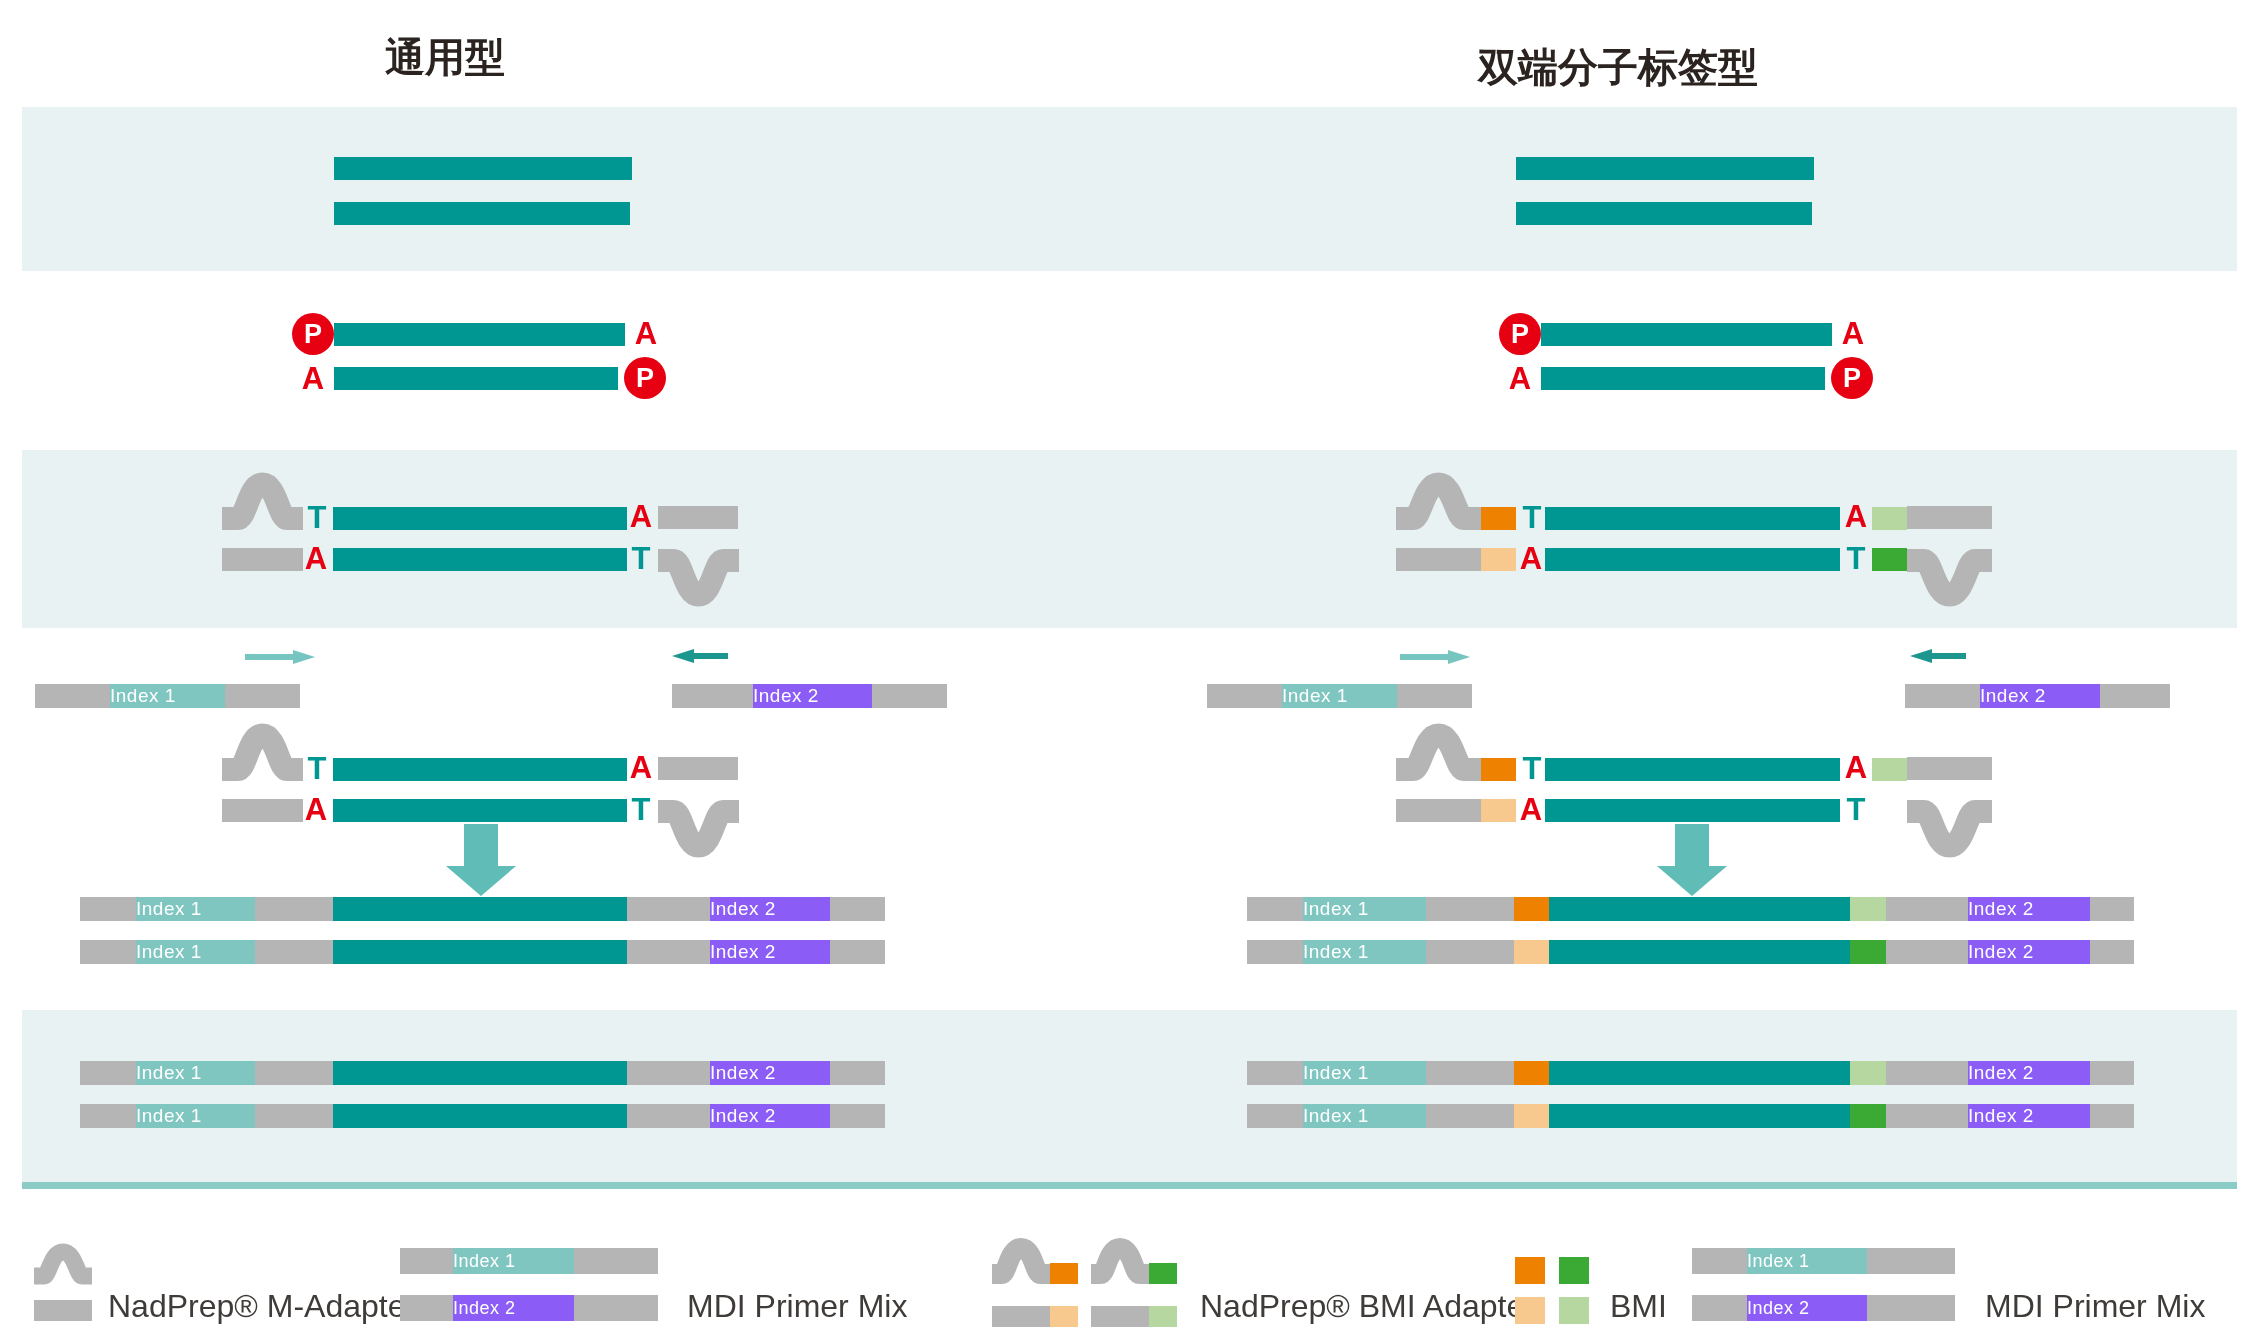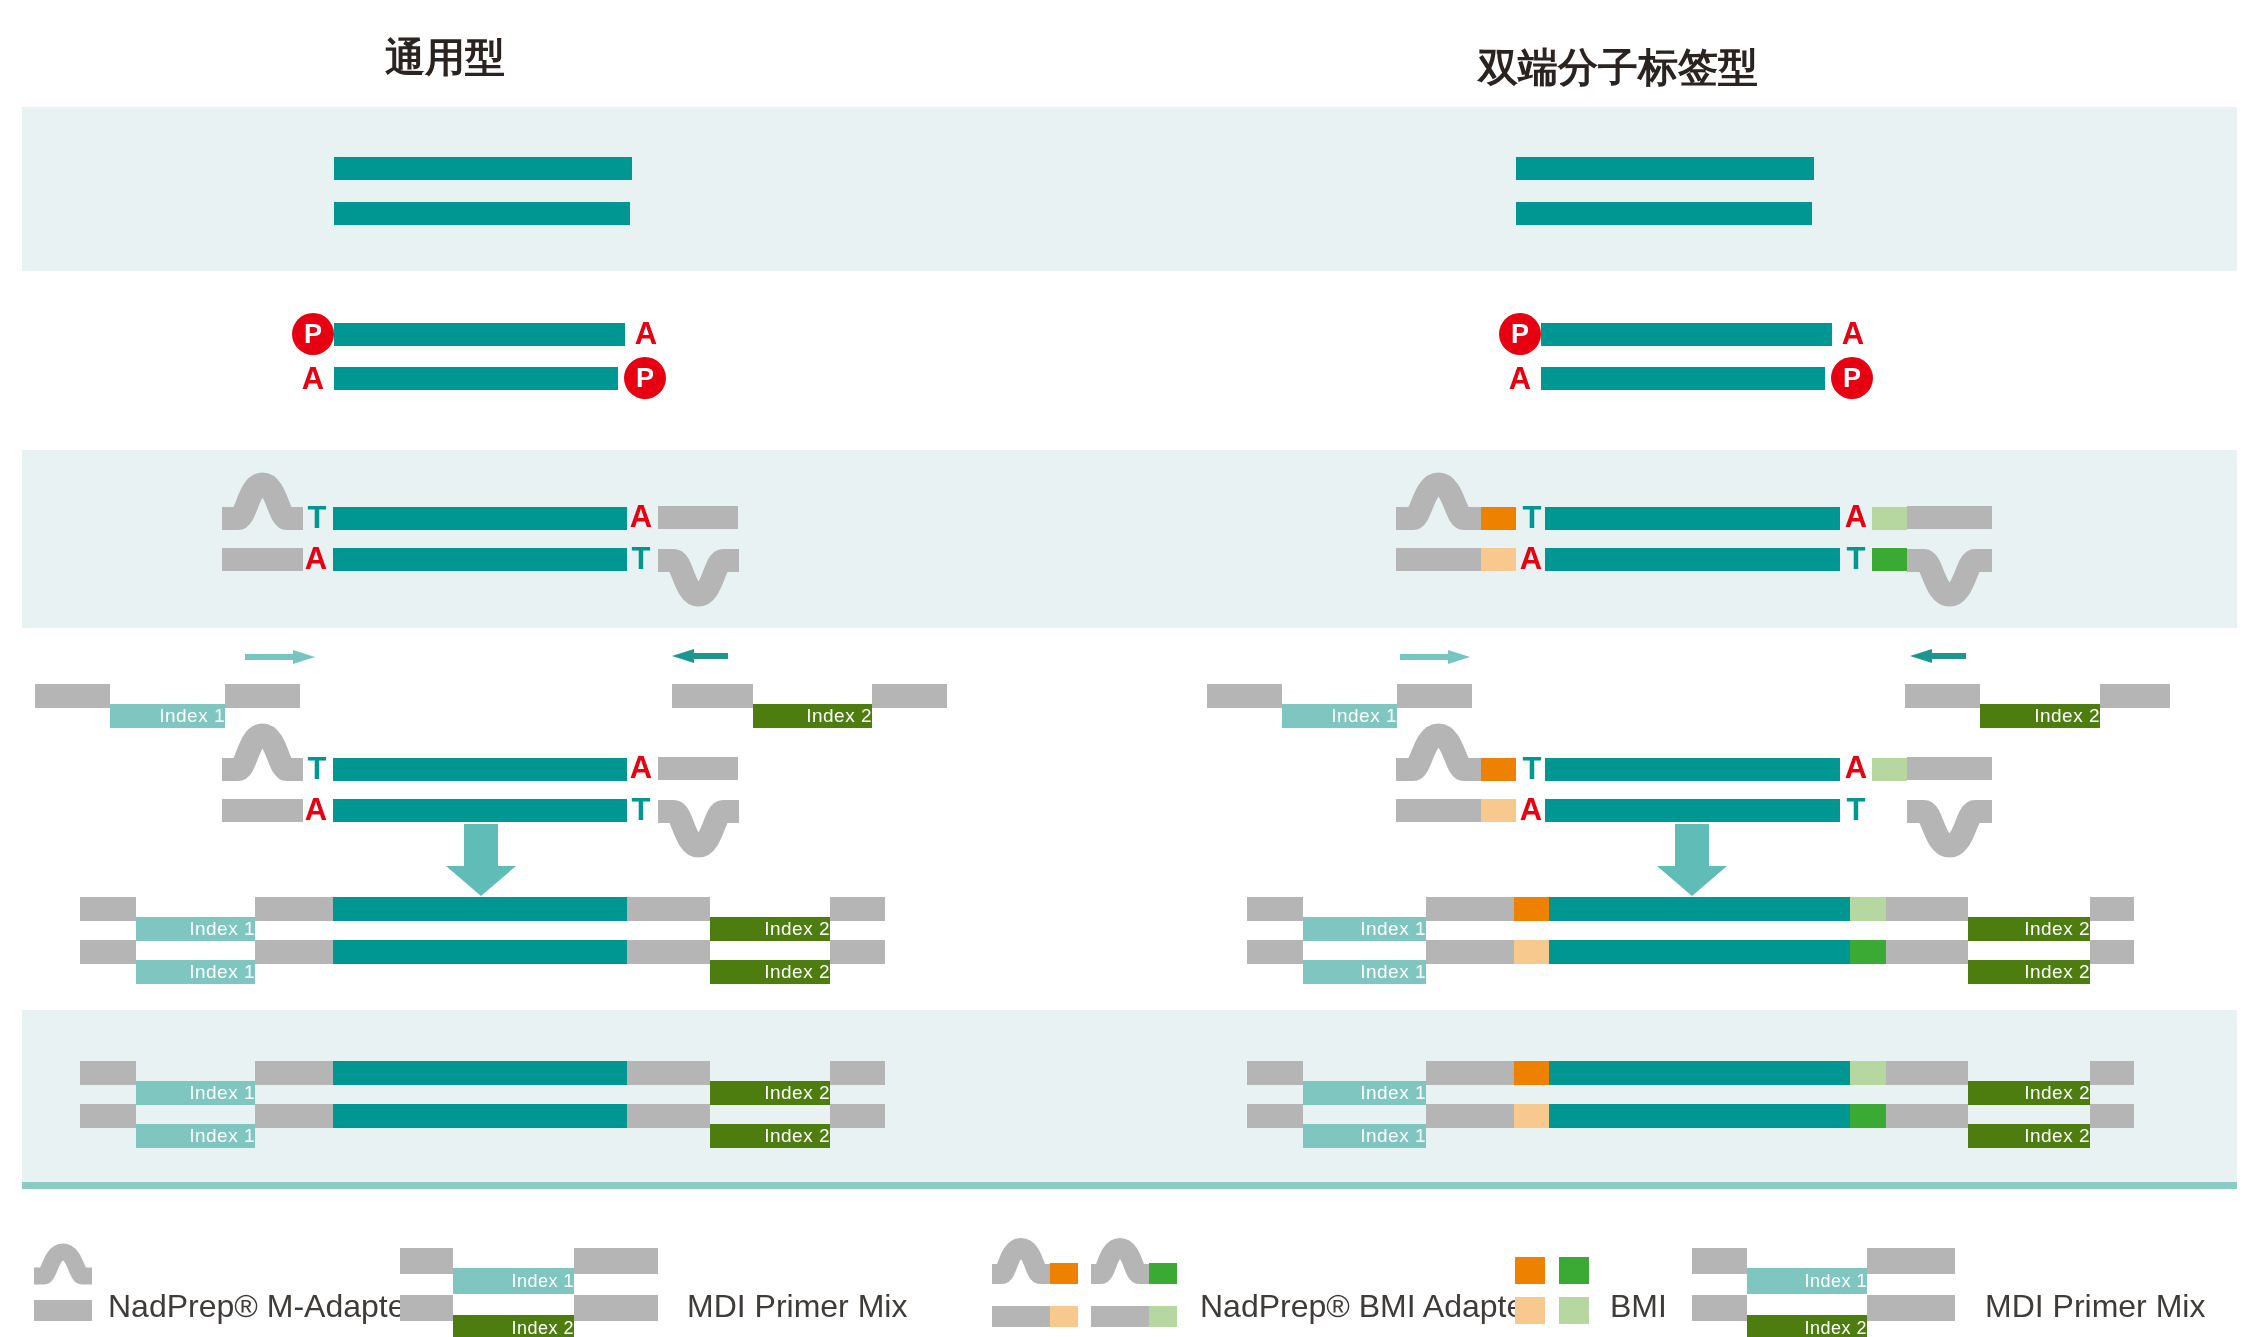--- a/index.html
+++ b/index.html
@@ -11,22 +11,22 @@
   .tealbar{position:absolute;height:23px;background:#009691;}
   .blk{position:absolute;height:23px;}
   .title{position:absolute;font-size:40px;font-weight:bold;color:#2A2320;white-space:nowrap;transform:translateX(-50%);}
   .lt{position:absolute;transform:translate(-50%,-50%);font-weight:bold;white-space:nowrap;}
   .lA{color:#E60012;font-size:31px;}
   .lT{color:#009691;font-size:31px;}
   .pcirc{position:absolute;width:42px;height:42px;border-radius:50%;background:#E60012;
          display:flex;align-items:center;justify-content:center;color:#fff;font-weight:bold;font-size:27px;}
   .cbar{position:absolute;height:24px;display:flex;}
   .sg{height:100%;flex:0 0 auto;}
-  .sg.lbl{color:#fff;font-size:19px;line-height:24px;text-align:right;letter-spacing:.5px;margin-top:20px;}
-  .g{background:#B5B5B5;} .t{background:#009691;} .i1{background:#7FC6C1;} .i2{background:#4d7c0f;}
+  .sg.lbl{color:#fff;font-size:19px;line-height:24px;text-align:left;letter-spacing:.5px;}
+  .g{background:#B5B5B5;} .t{background:#009691;} .i1{background:#7FC6C1;} .i2{background:#8b5cf6;}
   .or{background:#EE8100;} .lo{background:#F8C98E;} .gn{background:#3AAA35;} .lg{background:#B6D8A0;}
   .fwd{position:absolute;width:70px;height:14px;}
   .fwd .sh{position:absolute;left:0;top:4px;width:48px;height:6px;background:#76C5C0;}
   .fwd .hd{position:absolute;right:0;top:0;width:0;height:0;border-left:22px solid #76C5C0;
            border-top:7px solid transparent;border-bottom:7px solid transparent;}
   .rev{position:absolute;width:56px;height:14px;}
   .rev .sh{position:absolute;right:0;top:4px;width:34px;height:6px;background:#1C968E;}
   .rev .hd{position:absolute;left:0;top:0;width:0;height:0;border-right:22px solid #1C968E;
            border-top:7px solid transparent;border-bottom:7px solid transparent;}
   .legtxt{position:absolute;font-size:32px;color:#3F3B39;white-space:nowrap;}

